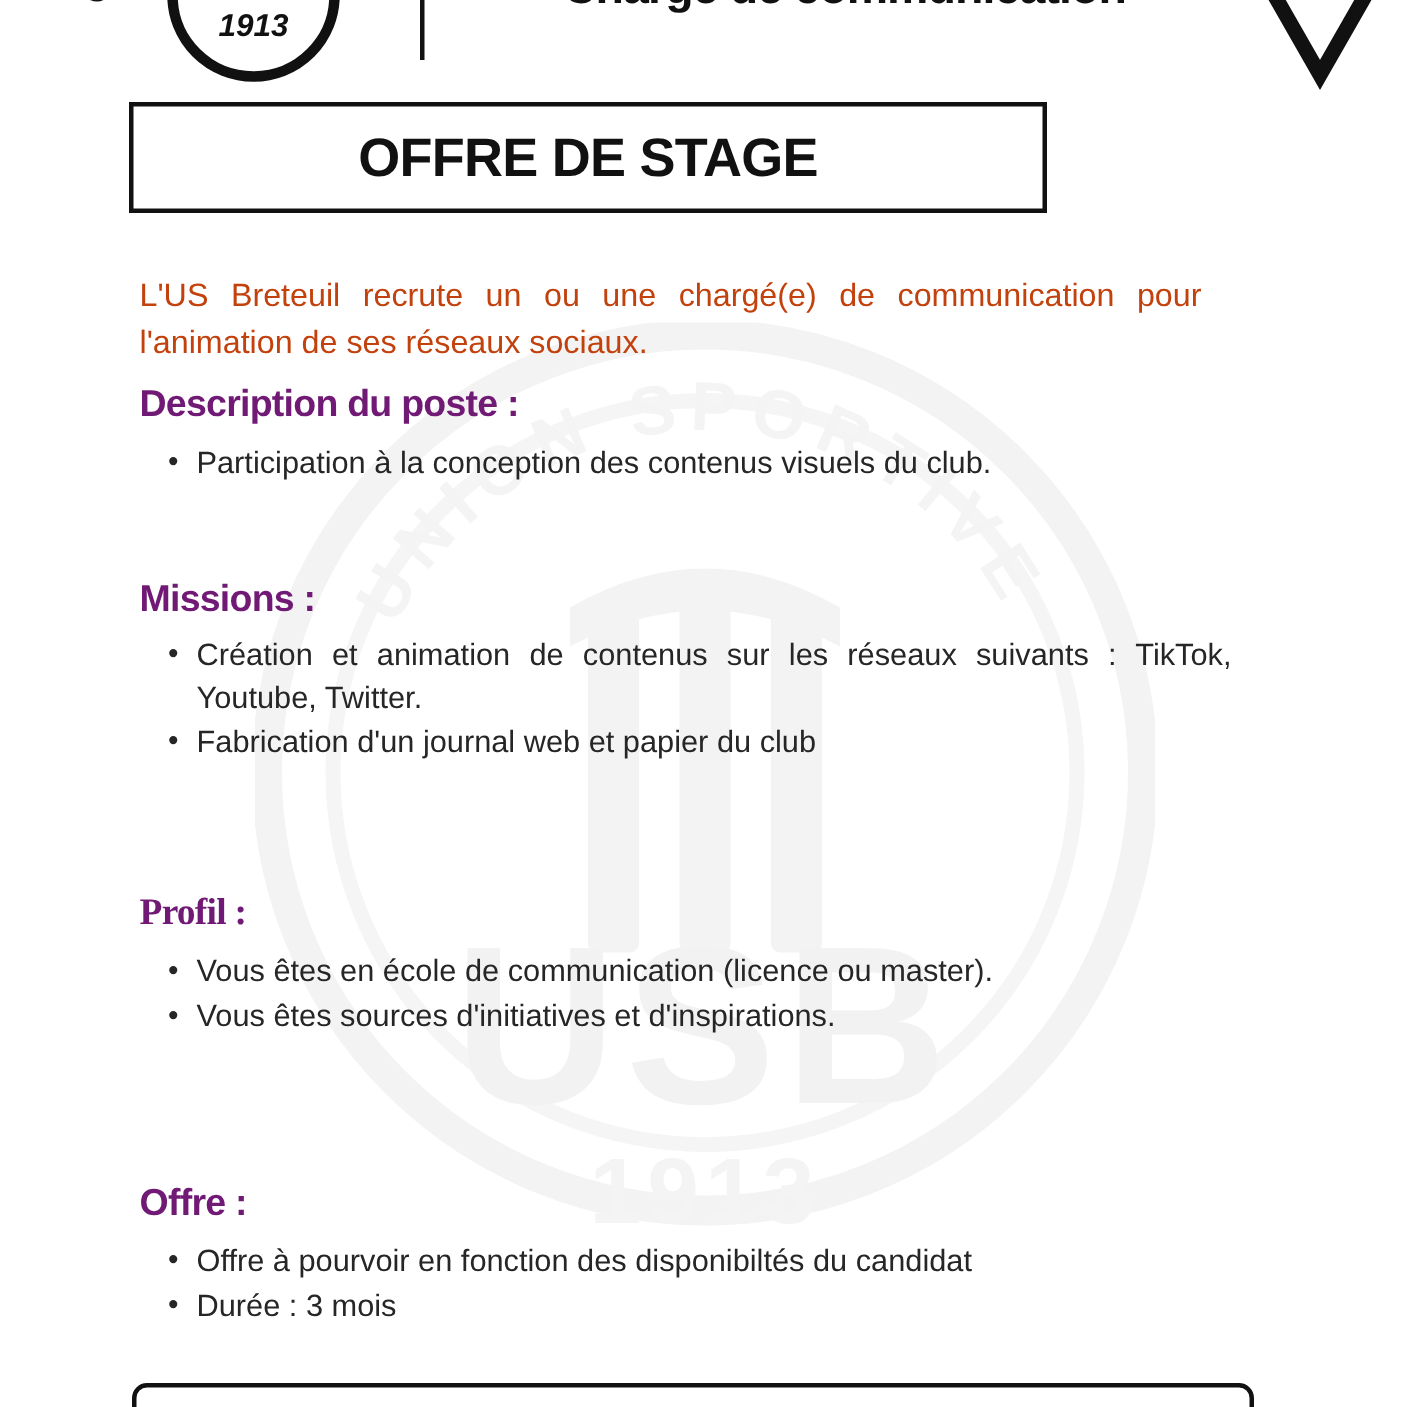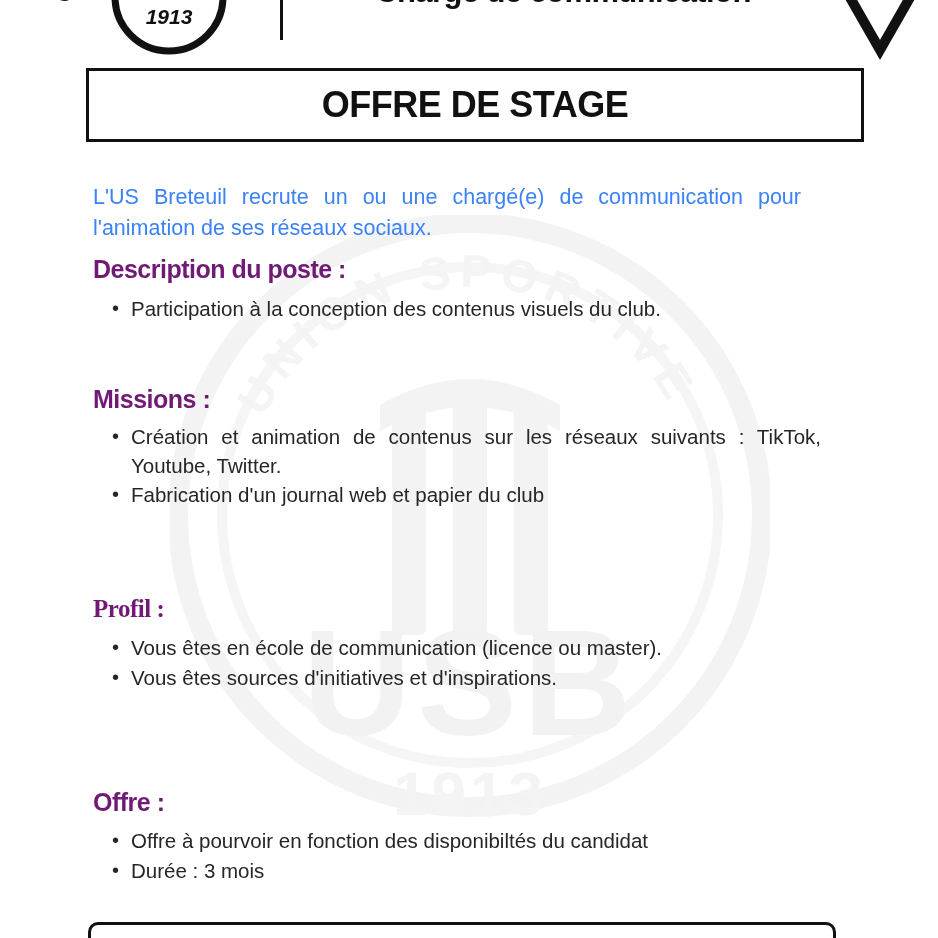--- a/index.html
+++ b/index.html
@@ -84,21 +84,21 @@
     top: -52px;
     width: 168px;
     height: 120px;
   }
 
   
   .title-box {
     position: absolute;
     left: 86px;
     top: 68px;
-    width: 778px;
+    width: 612px;
     height: 74px;
     border: 3px solid #111111;
     box-sizing: border-box;
     display: flex;
     align-items: center;
     justify-content: center;
     z-index: 2;
     background: rgba(255,255,255,0.0);
   }
   .title-box-text {
@@ -118,21 +118,21 @@
   }
 
   .intro {
     position: absolute;
     left: 93px;
     top: 0;
     width: 708px;
     font-size: 21.5px;
     line-height: 31px;
     text-align: justify;
-    color: #3b82f6;
+    color: #c2410c;
   }
 
   .section { position: absolute; left: 0; width: 938px; }
 
   .sec-head {
     position: absolute;
     left: 93px;
     font-size: 25px;
     font-weight: 700;
     letter-spacing: -0.5px;

